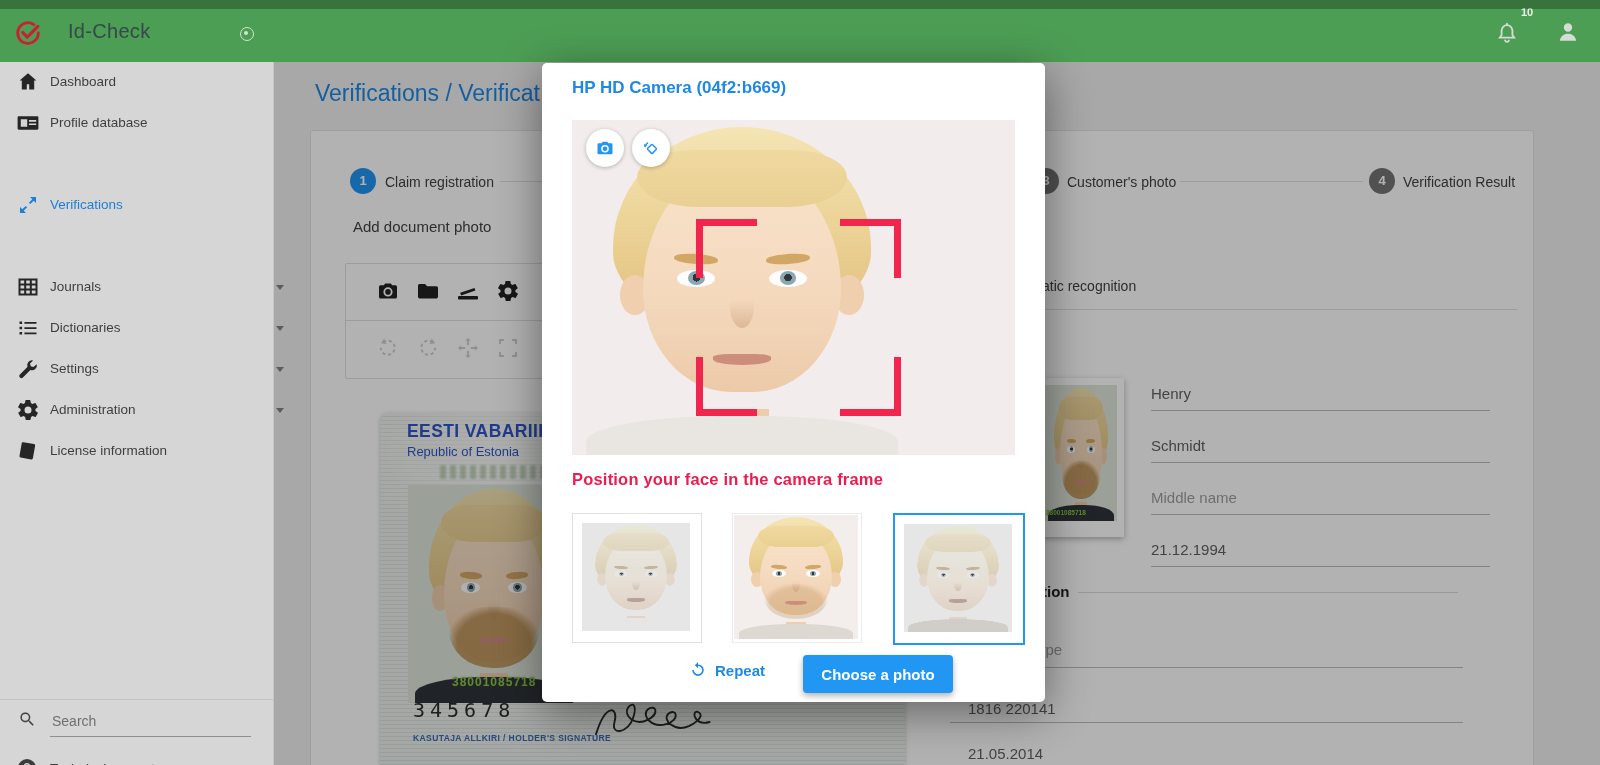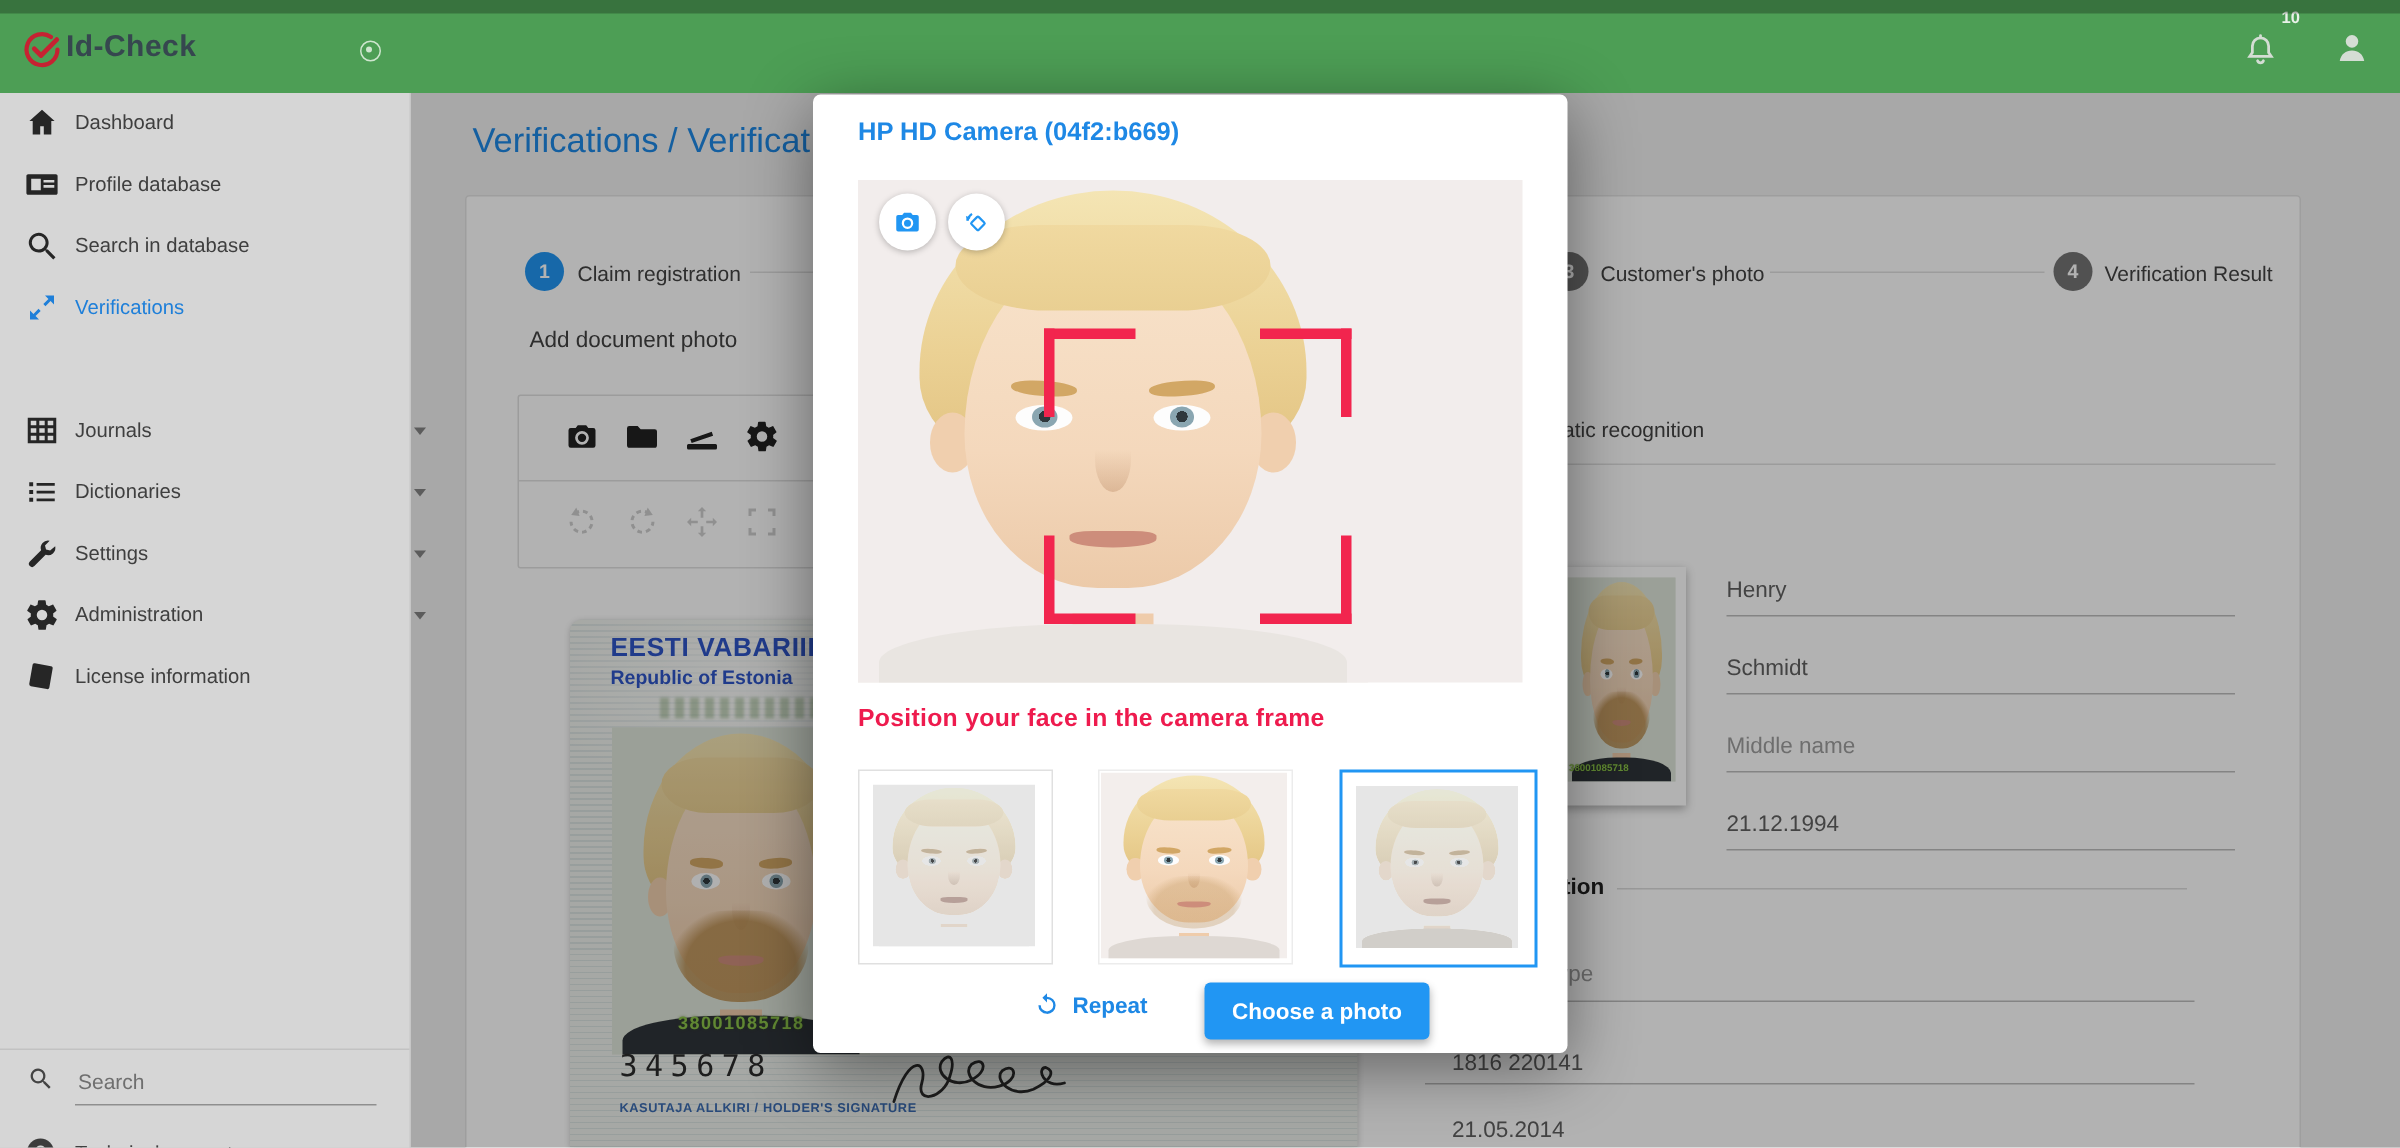--- a/index.html
+++ b/index.html
@@ -6,21 +6,21 @@
   body{width:1600px;height:765px;position:relative;overflow:hidden;
        font-family:"Liberation Sans",sans-serif;background:#f1f1f1;
        -webkit-font-smoothing:antialiased}
   svg{display:block}
   button{border:none;background:none;padding:0;cursor:pointer;font-family:inherit}
 
   
   .topbar{position:absolute;left:0;top:0;width:1600px;height:62px;background:#4d9e55;z-index:20}
   .topstrip{position:absolute;left:0;top:0;width:1600px;height:9px;background:rgba(0,0,0,.27);z-index:21}
   .brand-logo{position:absolute;left:13px;top:18px;width:30px;height:30px}
-  .brand-title{position:absolute;left:44px;top:20px;font-size:20px;font-weight:bold;color:#36474f;letter-spacing:.3px}
+  .brand-title{position:absolute;left:68px;top:20px;font-size:20px;font-weight:normal;color:#36474f;letter-spacing:.3px}
   .status-dot{position:absolute;left:240px;top:27px;width:12px;height:12px;border:1.5px solid #cfe6cf;border-radius:50%}
   .status-dot::after{content:"";position:absolute;left:3px;top:3px;width:4px;height:4px;border-radius:50%;background:#cfe6cf}
   .notif-count{position:absolute;left:1521px;top:6px;font-size:11px;font-weight:bold;color:#e9f1e9}
   .bell-btn{position:absolute;left:1494px;top:20px;width:26px;height:26px;color:#d4ddd4}
   .person-btn{position:absolute;left:1554px;top:18px;width:28px;height:28px;color:#d4ddd4}
 
   
   .sidebar{position:absolute;left:0;top:62px;width:273px;height:703px;background:#d6d6d6;border-right:1px solid #c6c6c6;z-index:20}
   .side-item{position:absolute;left:0;width:300px;height:41px;color:#3f3f3f;cursor:pointer}
   .side-item .s-ic{position:absolute;left:16px;top:8px;width:24px;height:24px;color:#262626}
@@ -57,21 +57,21 @@
   .t-ic.dis{color:#cfcfcf}
 
   
   .idcard{position:absolute;left:380px;top:413px;width:525px;height:352px;background:#eef1ec;border-radius:8px 8px 0 0;
           overflow:hidden;z-index:3;box-shadow:0 1px 4px rgba(0,0,0,.2)}
   .idcard::before{content:"";position:absolute;inset:0;
      background:repeating-linear-gradient(0deg,rgba(95,135,155,.14) 0 1px,transparent 1px 4px);}
   .idcard::after{content:"";position:absolute;left:-30px;top:-40px;width:300px;height:160px;border-radius:50%;
      background:radial-gradient(ellipse, rgba(255,255,255,.75), rgba(255,255,255,0) 70%)}
   .id-title{position:absolute;left:27px;top:8px;font-size:17.5px;font-weight:bold;color:#2f55c8;letter-spacing:.4px;z-index:2}
-  .id-sub{position:absolute;left:27px;top:31px;font-size:13px;font-weight:bold;color:#2f55c8;z-index:2}
+  .id-sub{position:absolute;left:27px;top:31px;font-size:13px;font-weight:normal;color:#2f55c8;z-index:2}
   .id-secprint{position:absolute;left:60px;top:52px;width:130px;height:14px;z-index:2;opacity:.4;filter:blur(1px);
      background:repeating-linear-gradient(90deg,#7da06a 0 6px,transparent 6px 10px)}
   .id-portrait{position:absolute;left:28px;top:72px;width:172px;height:218px;z-index:2;overflow:hidden;background:#dfe6da}
   .id-code{position:absolute;left:72px;top:262px;font-size:12px;font-weight:bold;color:#8bc34a;z-index:4;
      text-shadow:0 0 2px rgba(60,90,20,.5);letter-spacing:1px}
   .id-num{position:absolute;left:33px;top:285px;font-size:20px;color:#2b2b2b;letter-spacing:5px;z-index:3;
      font-family:"DejaVu Sans Mono",monospace}
   .id-sig-lb{position:absolute;left:33px;top:320px;font-size:8.5px;font-weight:bold;color:#3b6bb0;letter-spacing:.4px;z-index:3}
   .id-sign{position:absolute;left:205px;top:278px;width:150px;height:62px;z-index:3}
 
@@ -191,28 +191,20 @@
     <span class="s-lb">Dashboard</span>
   </div>
   <div class="side-item" style="top:41px">
     <span class="s-ic">
       <svg viewBox="0 0 24 24" width="24" height="24" fill="currentColor">
           <path d="M2.8 5.2h18.4c.7 0 1.2.5 1.2 1.2v11.2c0 .7-.5 1.2-1.2 1.2H2.8c-.7 0-1.2-.5-1.2-1.2V6.4c0-.7.5-1.2 1.2-1.2zm2 3v7.6h6.4V8.2zm8.2.8v1.7h7.2V9zm0 3.4v1.7h7.2v-1.7z"></path>
         </svg>
     </span>
     <span class="s-lb">Profile database</span>
   </div>
-  <div class="side-item" style="top:82px">
-    <span class="s-ic">
-      <svg viewBox="0 0 24 24" width="24" height="24" fill="currentColor">
-          <path d="M15.9 14.4h-.8l-.3-.3a6.6 6.6 0 1 0-.7.7l.3.3v.8l5.1 5.1 1.5-1.5zm-6.1 0a4.6 4.6 0 1 1 .01-9.2 4.6 4.6 0 0 1-.01 9.2z"></path>
-        </svg>
-    </span>
-    <span class="s-lb">Search in database</span>
-  </div>
   <div class="side-item active" style="top:123px">
     <span class="s-ic">
       <svg viewBox="0 0 24 24" width="24" height="24" fill="currentColor">
           <path d="M14 4h6v6l-2.3-2.3-3.4 3.4-1.4-1.4 3.4-3.4zM10 20H4v-6l2.3 2.3 3.4-3.4 1.4 1.4-3.4 3.4z"></path>
         </svg>
     </span>
     <span class="s-lb">Verifications</span>
   </div>
   <div class="side-item" style="top:205px">
     <span class="s-ic">

